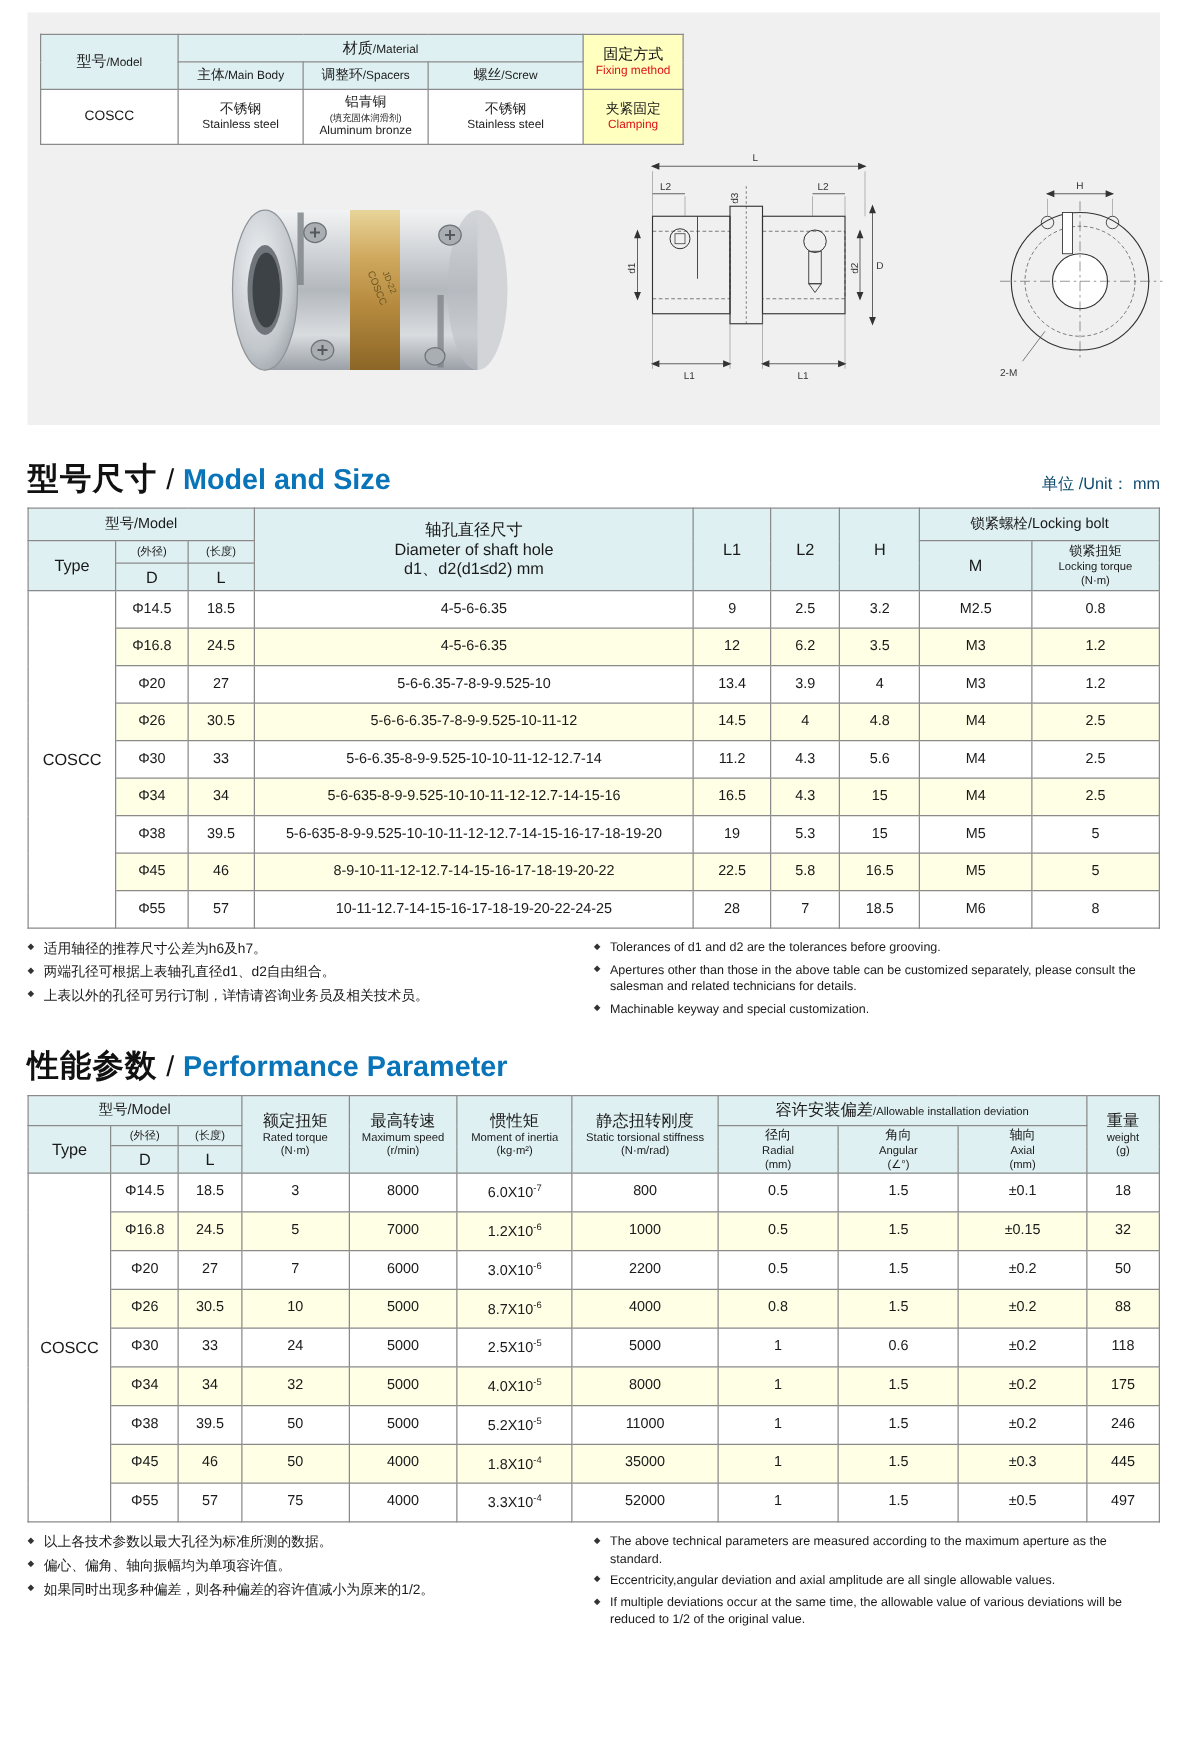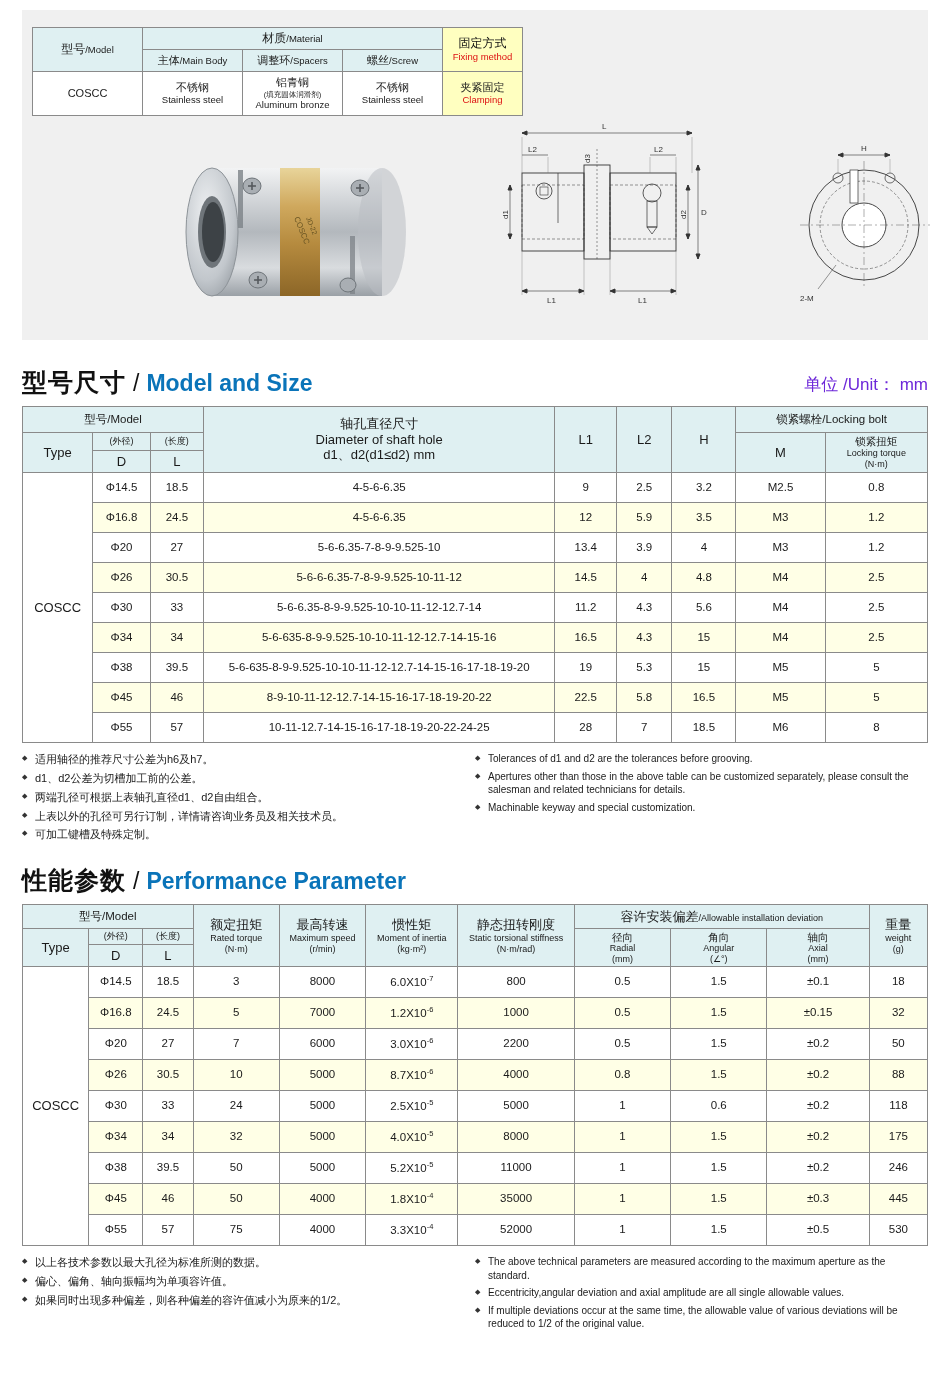--- a/index.html
+++ b/index.html
@@ -54,21 +54,21 @@
 
   
   .sec-head {
     margin-top: 26px;
     display: flex;
     align-items: baseline;
   }
   .sec-cn { font-size: 25px; font-weight: bold; color: #111; letter-spacing: 1px;}
   .sec-sep { font-size: 23px; color: #111; margin: 0 7px; font-weight: 300;}
   .sec-en { font-size: 23px; color: #0a74b9; font-weight: bold; }
-  .unit { margin-left: auto; font-size: 17px; color: #6d28d9; align-self: flex-end; padding-bottom: 3px;}
+  .unit { margin-left: auto; font-size: 13px; color: #0c4a6e; align-self: flex-end; padding-bottom: 3px;}
 
   
   table.data {
     width: 906px;
     border-collapse: collapse;
     font-size: 11.5px;
     margin-top: 7px;
   }
   table.data td, table.data th {
     border: 1px solid #8a8a8a;
@@ -119,21 +119,21 @@
           <div class="sub mat-fix">Fixing method</div>
         </td>
       </tr>
       <tr>
         <td class="mat-head" style="width:100px;height:22px;">
           <span>主体</span><span class="sub">/Main Body</span>
         </td>
         <td class="mat-head" style="width:100px;">
           <span>调整环</span><span class="sub">/Spacers</span>
         </td>
-        <td class="mat-head" style="width:100px;margin-top:32px;">
+        <td class="mat-head" style="width:124px;margin-top:32px;">
           <span>螺丝</span><span class="sub">/Screw</span>
         </td>
       </tr>
       <tr>
         <td style="height:44px;">COSCC</td>
         <td>
           <div>不锈钢</div>
           <div class="sub">Stainless steel</div>
         </td>
         <td>
@@ -351,21 +351,21 @@
       <td>2.5</td>
       <td>3.2</td>
       <td>M2.5</td>
       <td>0.8</td>
     </tr>
     <tr class="rowalt">
       <td style="height:30px;">Φ16.8</td>
       <td>24.5</td>
       <td class="left">4-5-6-6.35</td>
       <td>12</td>
-      <td>5.9</td>
+      <td>6.2</td>
       <td>3.5</td>
       <td>M3</td>
       <td>1.2</td>
     </tr>
     <tr>
       <td style="height:30px;">Φ20</td>
       <td>27</td>
       <td class="left">5-6-6.35-7-8-9-9.525-10</td>
       <td>13.4</td>
       <td>3.9</td>
@@ -432,24 +432,22 @@
       <td>18.5</td>
       <td>M6</td>
       <td>8</td>
     </tr>
   </tbody>
     </table>
 
   <div class="notes">
     <div class="notes-col cn">
       <div class="note">适用轴径的推荐尺寸公差为h6及h7。</div>
-      <div class="note">d1、d2公差为切槽加工前的公差。</div>
       <div class="note">两端孔径可根据上表轴孔直径d1、d2自由组合。</div>
       <div class="note">上表以外的孔径可另行订制，详情请咨询业务员及相关技术员。</div>
-      <div class="note">可加工键槽及特殊定制。</div>
     </div>
     <div class="notes-col en">
       <div class="note">Tolerances of d1 and d2 are the tolerances before grooving.</div>
       <div class="note">Apertures other than those in the above table can be customized separately, please consult the salesman and related technicians for details.</div>
       <div class="note">Machinable keyway and special customization.</div>
     </div>
   </div>
 
   <div class="sec-head" style="margin-top:18px;">
     <span class="sec-cn">性能参数</span>
@@ -615,21 +613,21 @@
     <tr>
       <td style="height:31px;">Φ55</td>
       <td>57</td>
       <td>75</td>
       <td>4000</td>
       <td><span>3.3X10</span><sup>-4</sup></td>
       <td>52000</td>
       <td>1</td>
       <td>1.5</td>
       <td>±0.5</td>
-      <td>530</td>
+      <td>497</td>
     </tr>
   </tbody>
     </table>
 
   <div class="notes">
     <div class="notes-col cn">
       <div class="note">以上各技术参数以最大孔径为标准所测的数据。</div>
       <div class="note">偏心、偏角、轴向振幅均为单项容许值。</div>
       <div class="note">如果同时出现多种偏差，则各种偏差的容许值减小为原来的1/2。</div>
     </div>

